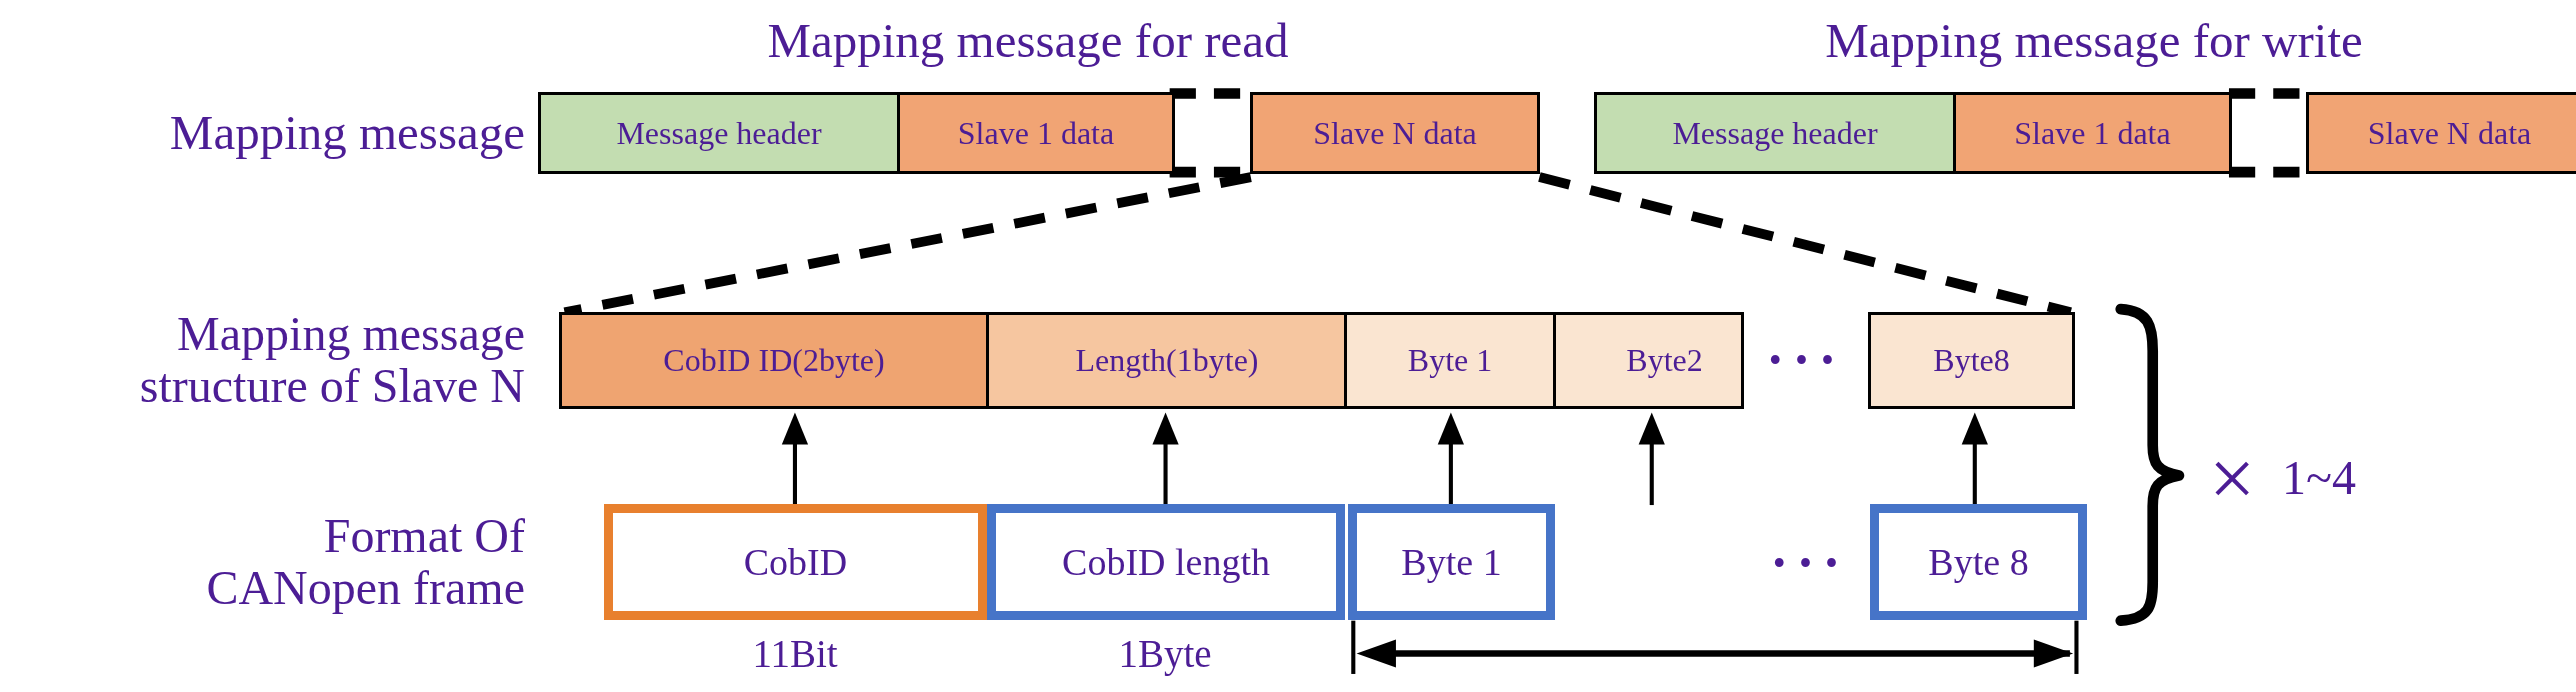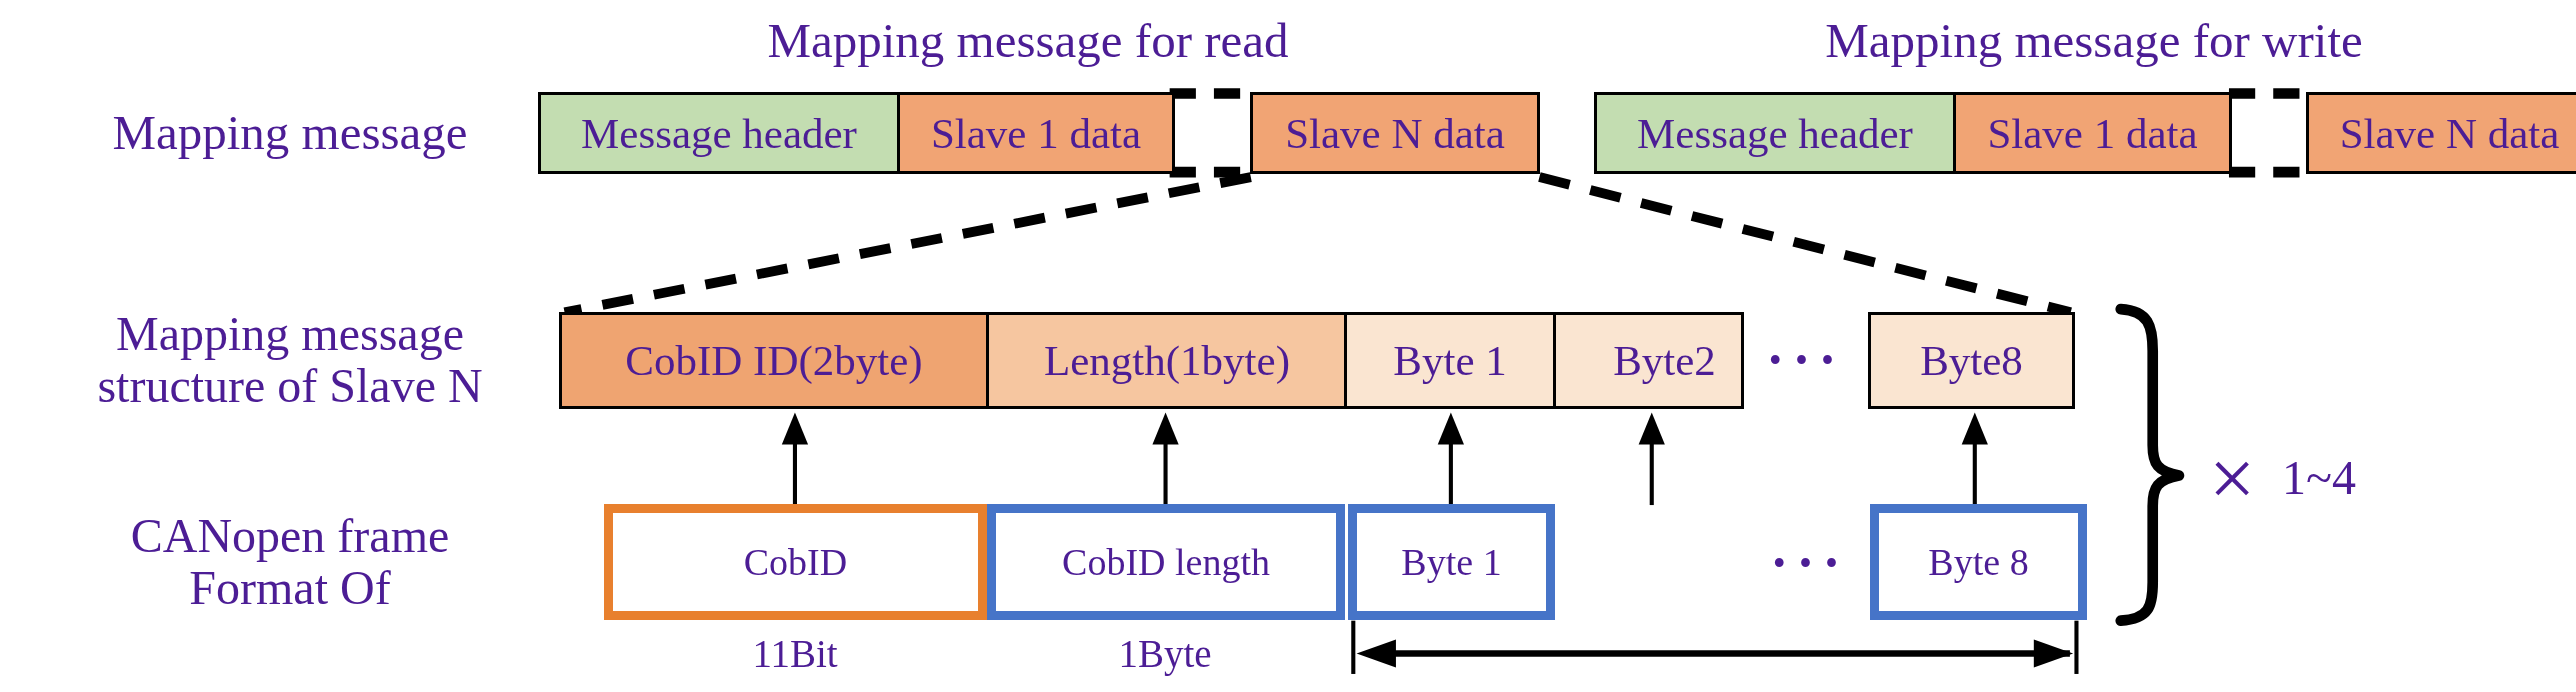--- a/index.html
+++ b/index.html
@@ -23,36 +23,36 @@
     position: absolute;
     top: 11.5px;
     height: 57px;
     line-height: 57px;
     font-size: 49px;
     text-align: center;
     white-space: nowrap;
   }
   .rowlabel {
     position: absolute;
-    left: 16px;
+    left: 5px;
     width: 492px;
-    text-align: center;
+    text-align: right;
     font-size: 48px;
     line-height: 52px;
     white-space: nowrap;
   }
   .rowlabel.single { font-size: 49px; line-height: 57px; }
   .box {
     position: absolute;
     box-sizing: border-box;
     border: 3.3px solid #000;
     display: flex;
     align-items: center;
     justify-content: center;
-    font-size: 43px;
+    font-size: 32px;
     white-space: nowrap;
     background: #fff;
   }
   .row1 { top: 92px; height: 82px; }
   .row2 { top: 312px; height: 97px; }
   .row3 { top: 504px; height: 116px; border-width: 9px; font-size: 38px; }
   .dots {
     position: absolute;
     width: 131px;
     height: 57px;
@@ -149,22 +149,22 @@
   <div class="title" style="left:1656px; width:820px;">Mapping message for write</div>
 
   <div class="rowlabel single" style="top:104px;">Mapping message</div>
 
   <div class="rowlabel" style="top:308px;">
     <div>Mapping message</div>
     <div>structure of Slave N</div>
   </div>
 
   <div class="rowlabel" style="top:510px;">
+    <div>Format Of</div>
     <div>CANopen frame</div>
-    <div>Format Of</div>
   </div>
 
   <div class="box row1" style="left: 510px; width: 362px; background-color: rgb(195, 221, 177);">Message header</div>
   <div class="box row1" style="left: 869px; width: 278px; background-color: rgb(241, 164, 116);">Slave 1 data</div>
   <div class="box row1" style="left: 1222px; width: 290px; background-color: rgb(241, 164, 116);">Slave N data</div>
 
   <div class="box row1" style="left: 1566px; width: 362px; background-color: rgb(195, 221, 177);">Message header</div>
   <div class="box row1" style="left: 1925px; width: 279px; background-color: rgb(241, 164, 116);">Slave 1 data</div>
   <div class="box row1" style="left: 2278px; width: 287px; background-color: rgb(241, 164, 116);">Slave N data</div>
 

